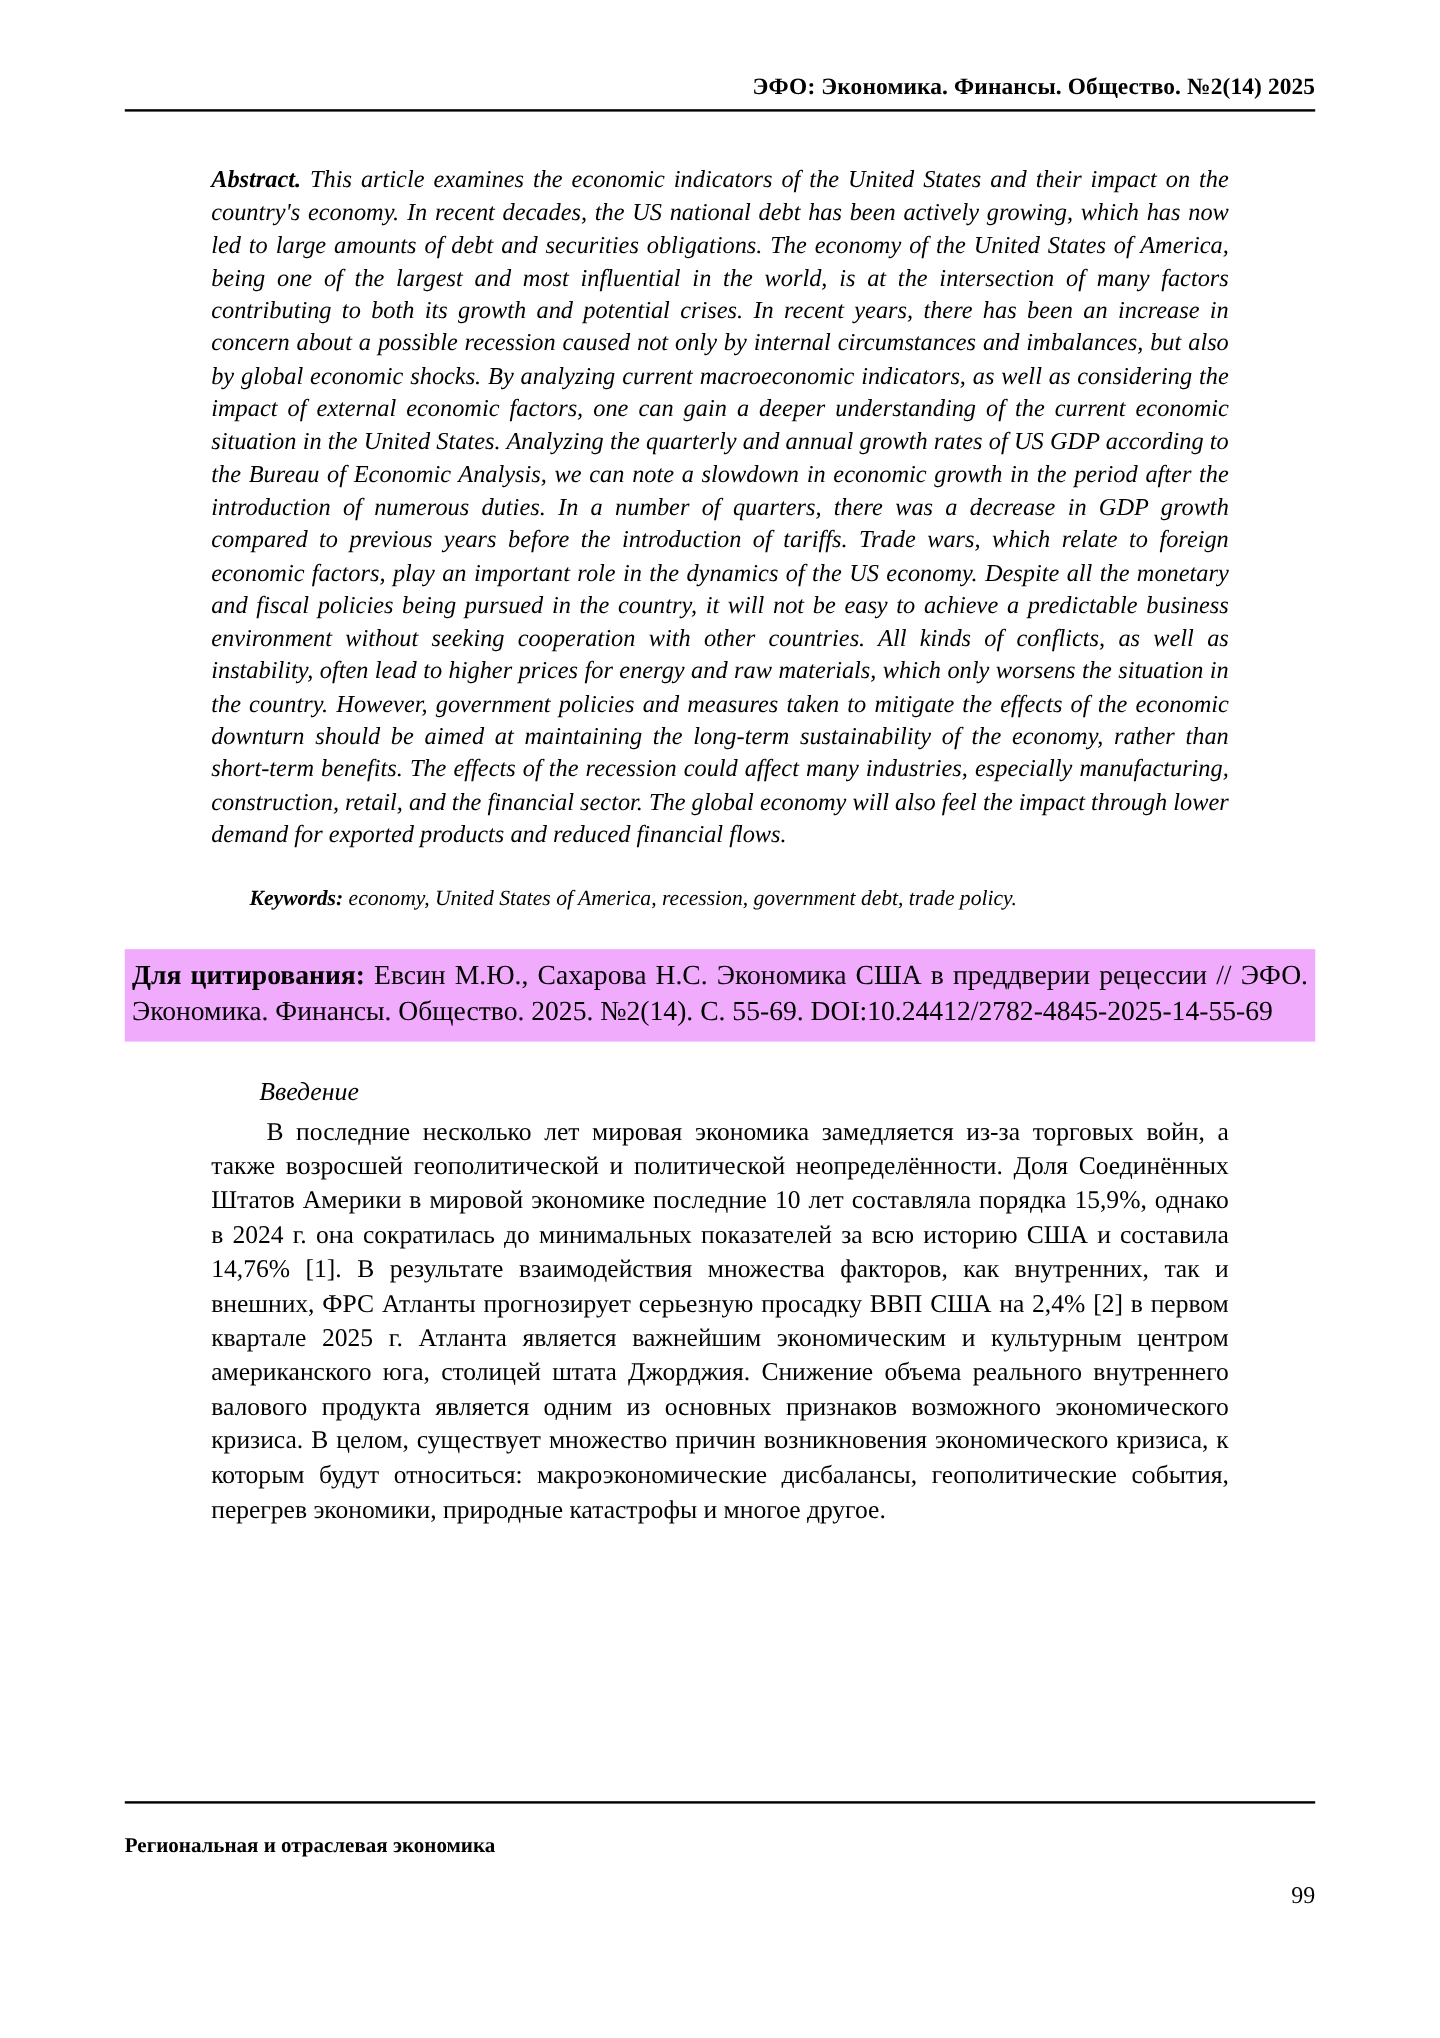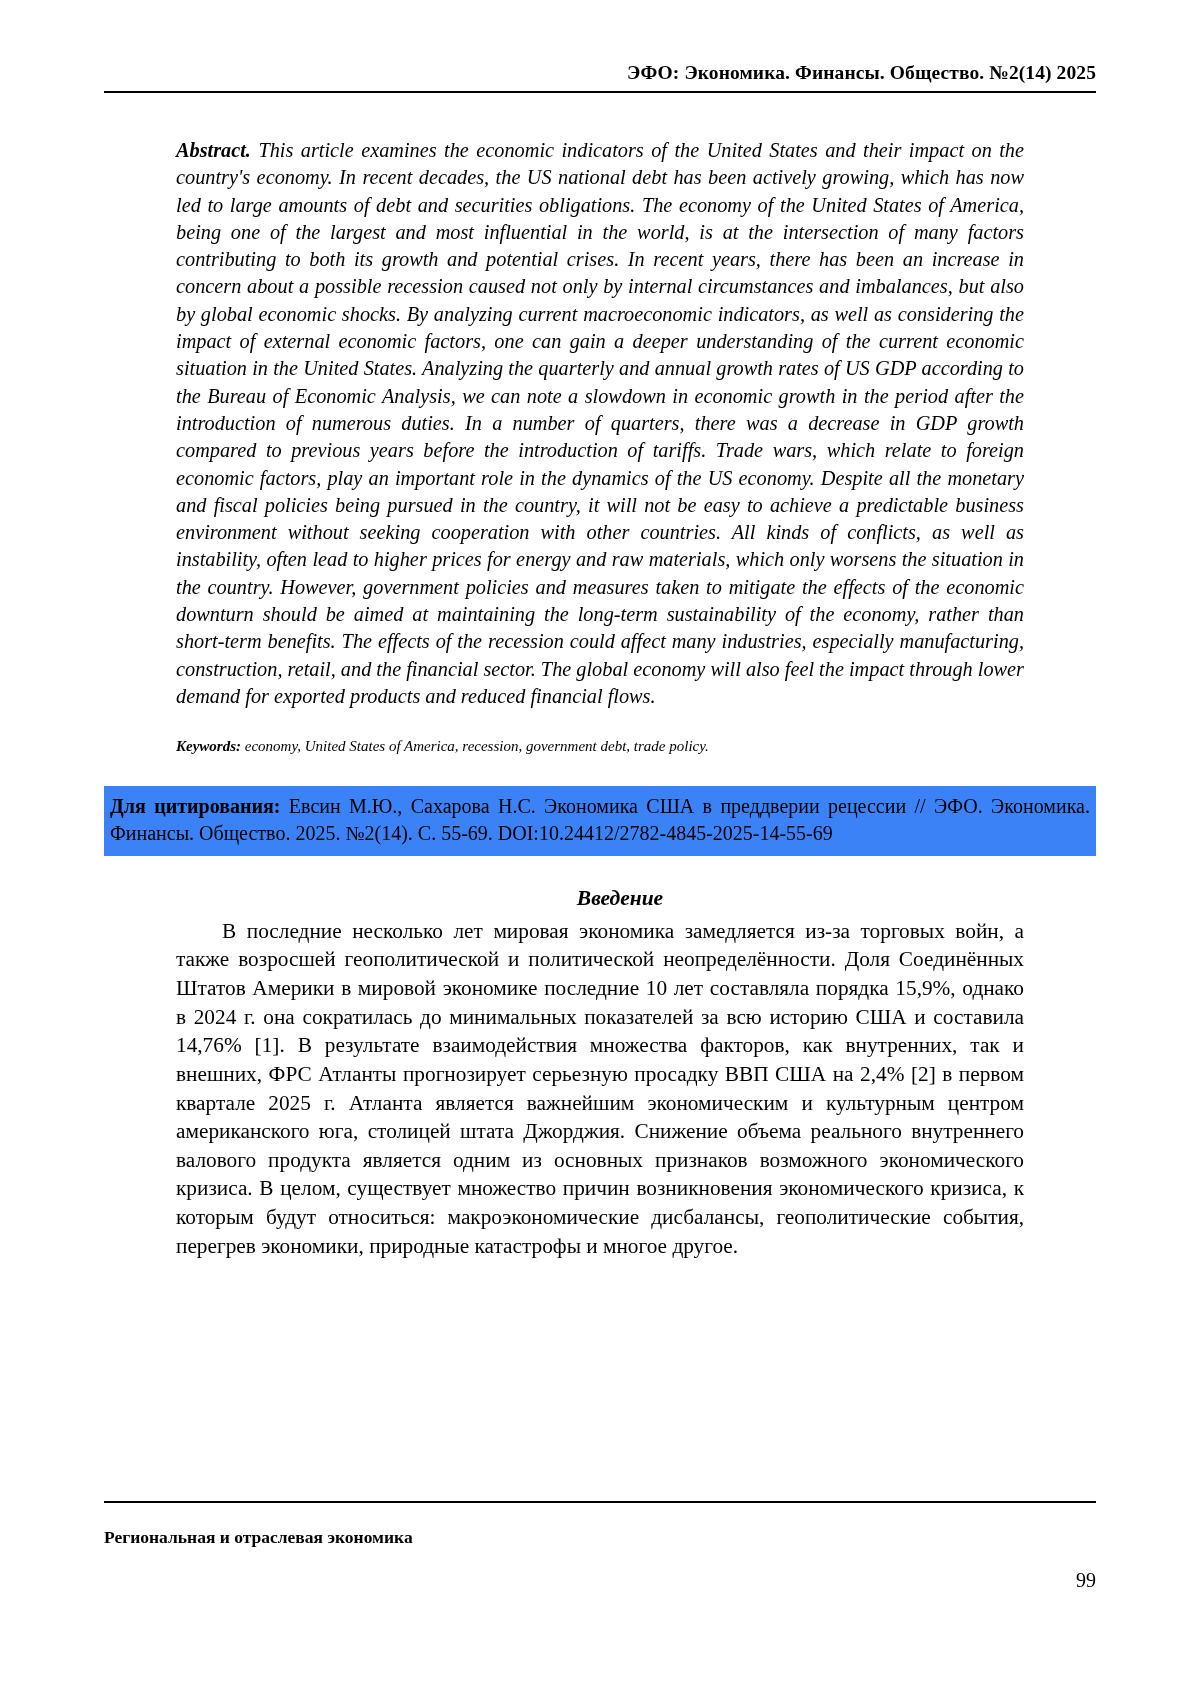--- a/index.html
+++ b/index.html
@@ -44,46 +44,46 @@
     text-align: justify;
     text-justify: inter-word;
   }
   .abstract .lead {
     font-weight: bold;
     font-style: italic;
   }
   .keywords {
     margin-top: 26px;
     font-style: italic;
-    font-size: 15px;
+    font-size: 18px;
     line-height: 1.35;
     text-align: justify;
+    margin-left: 32px;
   }
   .keywords .lead {
     font-weight: bold;
     font-style: italic;
   }
   .citation {
     margin: 30px -72px 0 -72px;
-    background: #3b82f6;
+    background: #f0abfc;
     padding: 7px 6px 9px 6px;
-    font-size: 20px;
+    font-size: 23px;
     line-height: 1.33;
     text-align: justify;
   }
   .citation .lead {
     font-weight: bold;
   }
   .section-title {
     margin-top: 30px;
-    font-weight: bold;
+    font-weight: normal;
     font-style: italic;
     font-size: 21.5px;
     text-indent: 40px;
-    text-align: center;
   }
   .para {
     margin-top: 6px;
     font-size: 21.3px;
     line-height: 1.345;
     text-align: justify;
     text-justify: inter-word;
     text-indent: 46px;
   }
   .footer {

